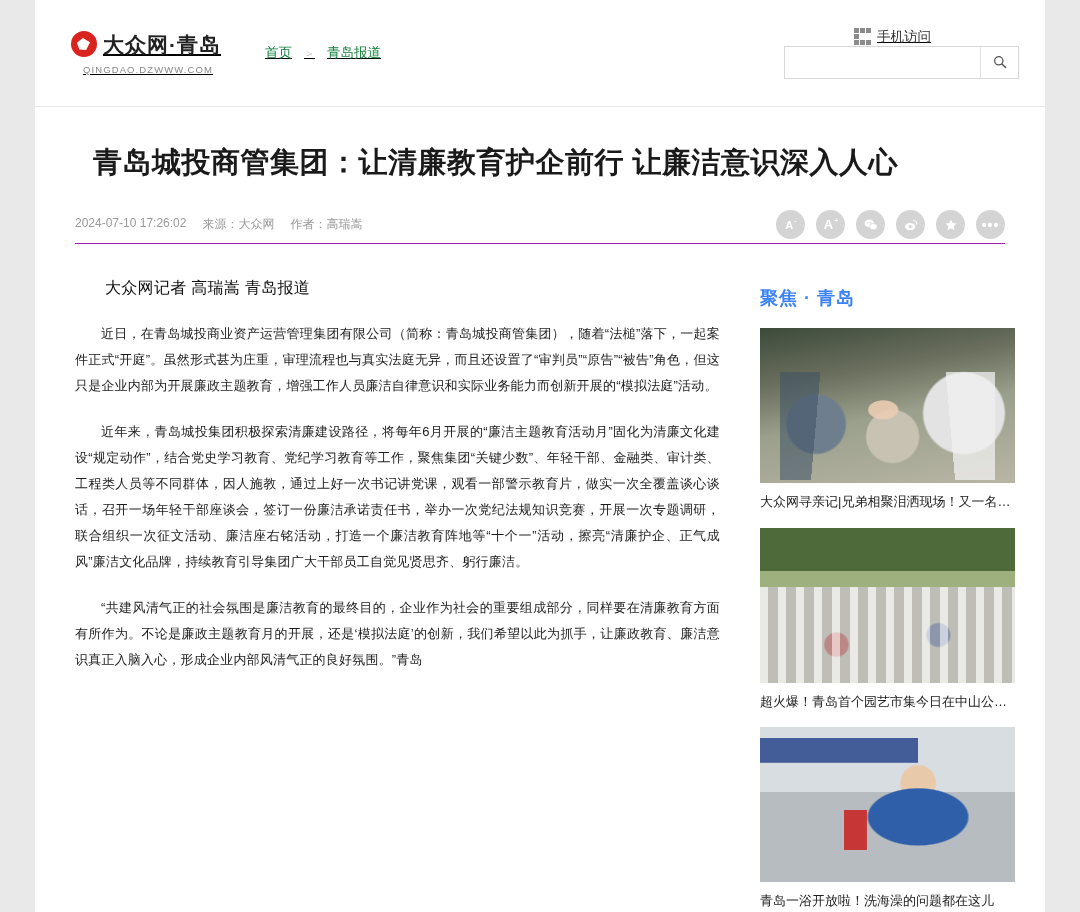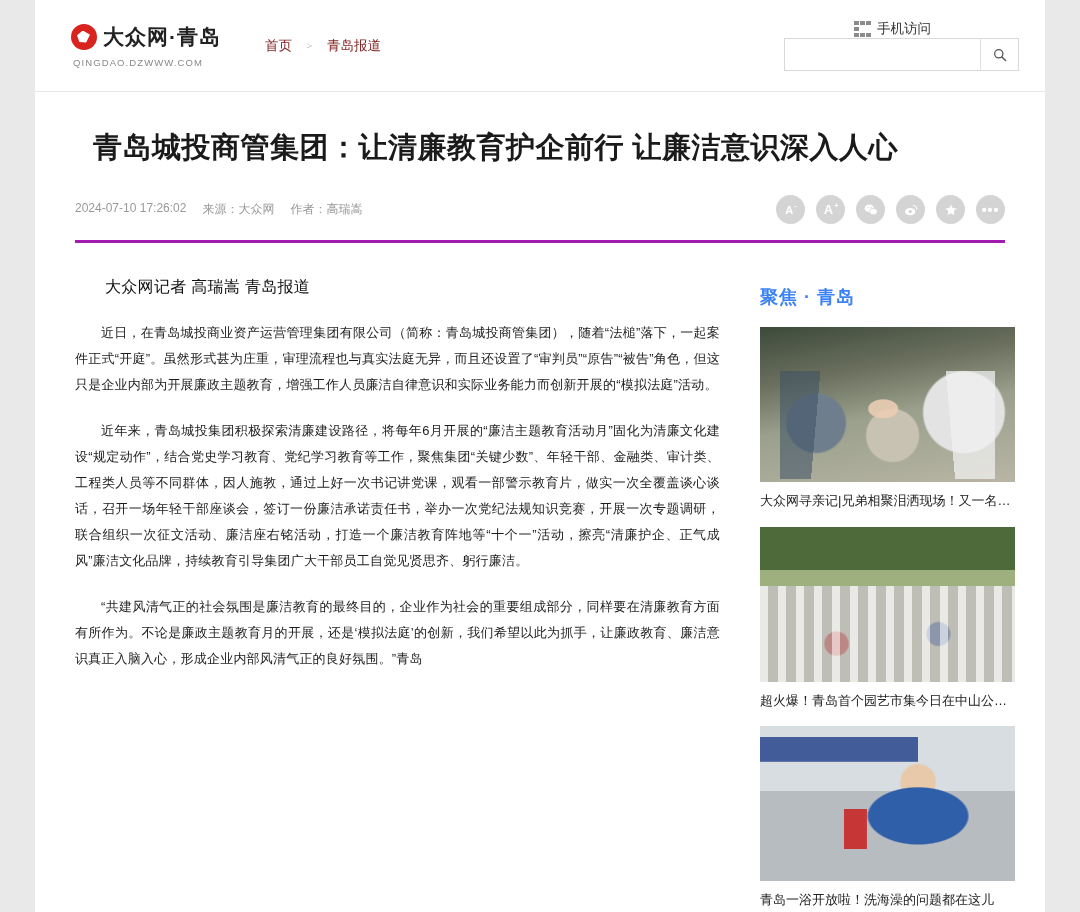--- a/index.html
+++ b/index.html
@@ -13,25 +13,26 @@
   .page {
     width: 1010px;
     margin: 0 auto;
     background: #ffffff;
     min-height: 912px;
     position: relative;
   }
 
   
   .site-header {
-    height: 92px;
+    height: 107px;
     display: flex;
     align-items: center;
     padding: 0 26px 0 36px;
     border-bottom: 1px solid #e8e8e8;
+    text-decoration: underline;
   }
   .logo-wrap {
     display: flex;
     flex-direction: column;
     justify-content: center;
     width: 170px;
   }
   .logo-row { display: flex; align-items: center; }
   .logo-mark {
     width: 26px; height: 26px;
@@ -55,32 +56,32 @@
     color: #222;
     letter-spacing: 1px;
     line-height: 1;
     white-space: nowrap;
   }
   .logo-sub {
     font-size: 9.5px;
     color: #888;
     letter-spacing: 1.1px;
     margin-top: 7px;
-    margin-left: 2px;
+    margin-left: 12px;
   }
 
   .nav {
     display: flex;
     align-items: center;
     margin-left: 24px;
     gap: 6px;
     font-size: 13.5px;
     color: #333;
   }
-  .nav a { color: #7f1d1d; text-decoration: none; }
+  .nav a { color: #15803d; text-decoration: none; }
   .nav .sep { color: #bbb; font-size: 11px; margin: 0 6px; }
 
   .header-right {
     margin-left: auto;
     display: flex;
     align-items: center;
     flex-direction: column;
   }
   .mobile-visit {
     display: flex;
@@ -137,22 +138,22 @@
     font-size: 29px;
     font-weight: bold;
     color: #1a1a1a;
     line-height: 1.35;
     letter-spacing: .5px;
     margin: 0 0 28px 18px;
   }
   .meta-row {
     display: flex;
     align-items: center;
-    padding-bottom: 16px;
-    border-bottom: 3px solid #a21caf;
+    padding-bottom: 4px;
+    border-bottom: 1px solid #a21caf;
     text-align: right;
   }
   .meta-left {
     font-size: 12px;
     color: #999;
     display: flex;
     gap: 16px;
   }
   .meta-tools {
     margin-left: auto;

